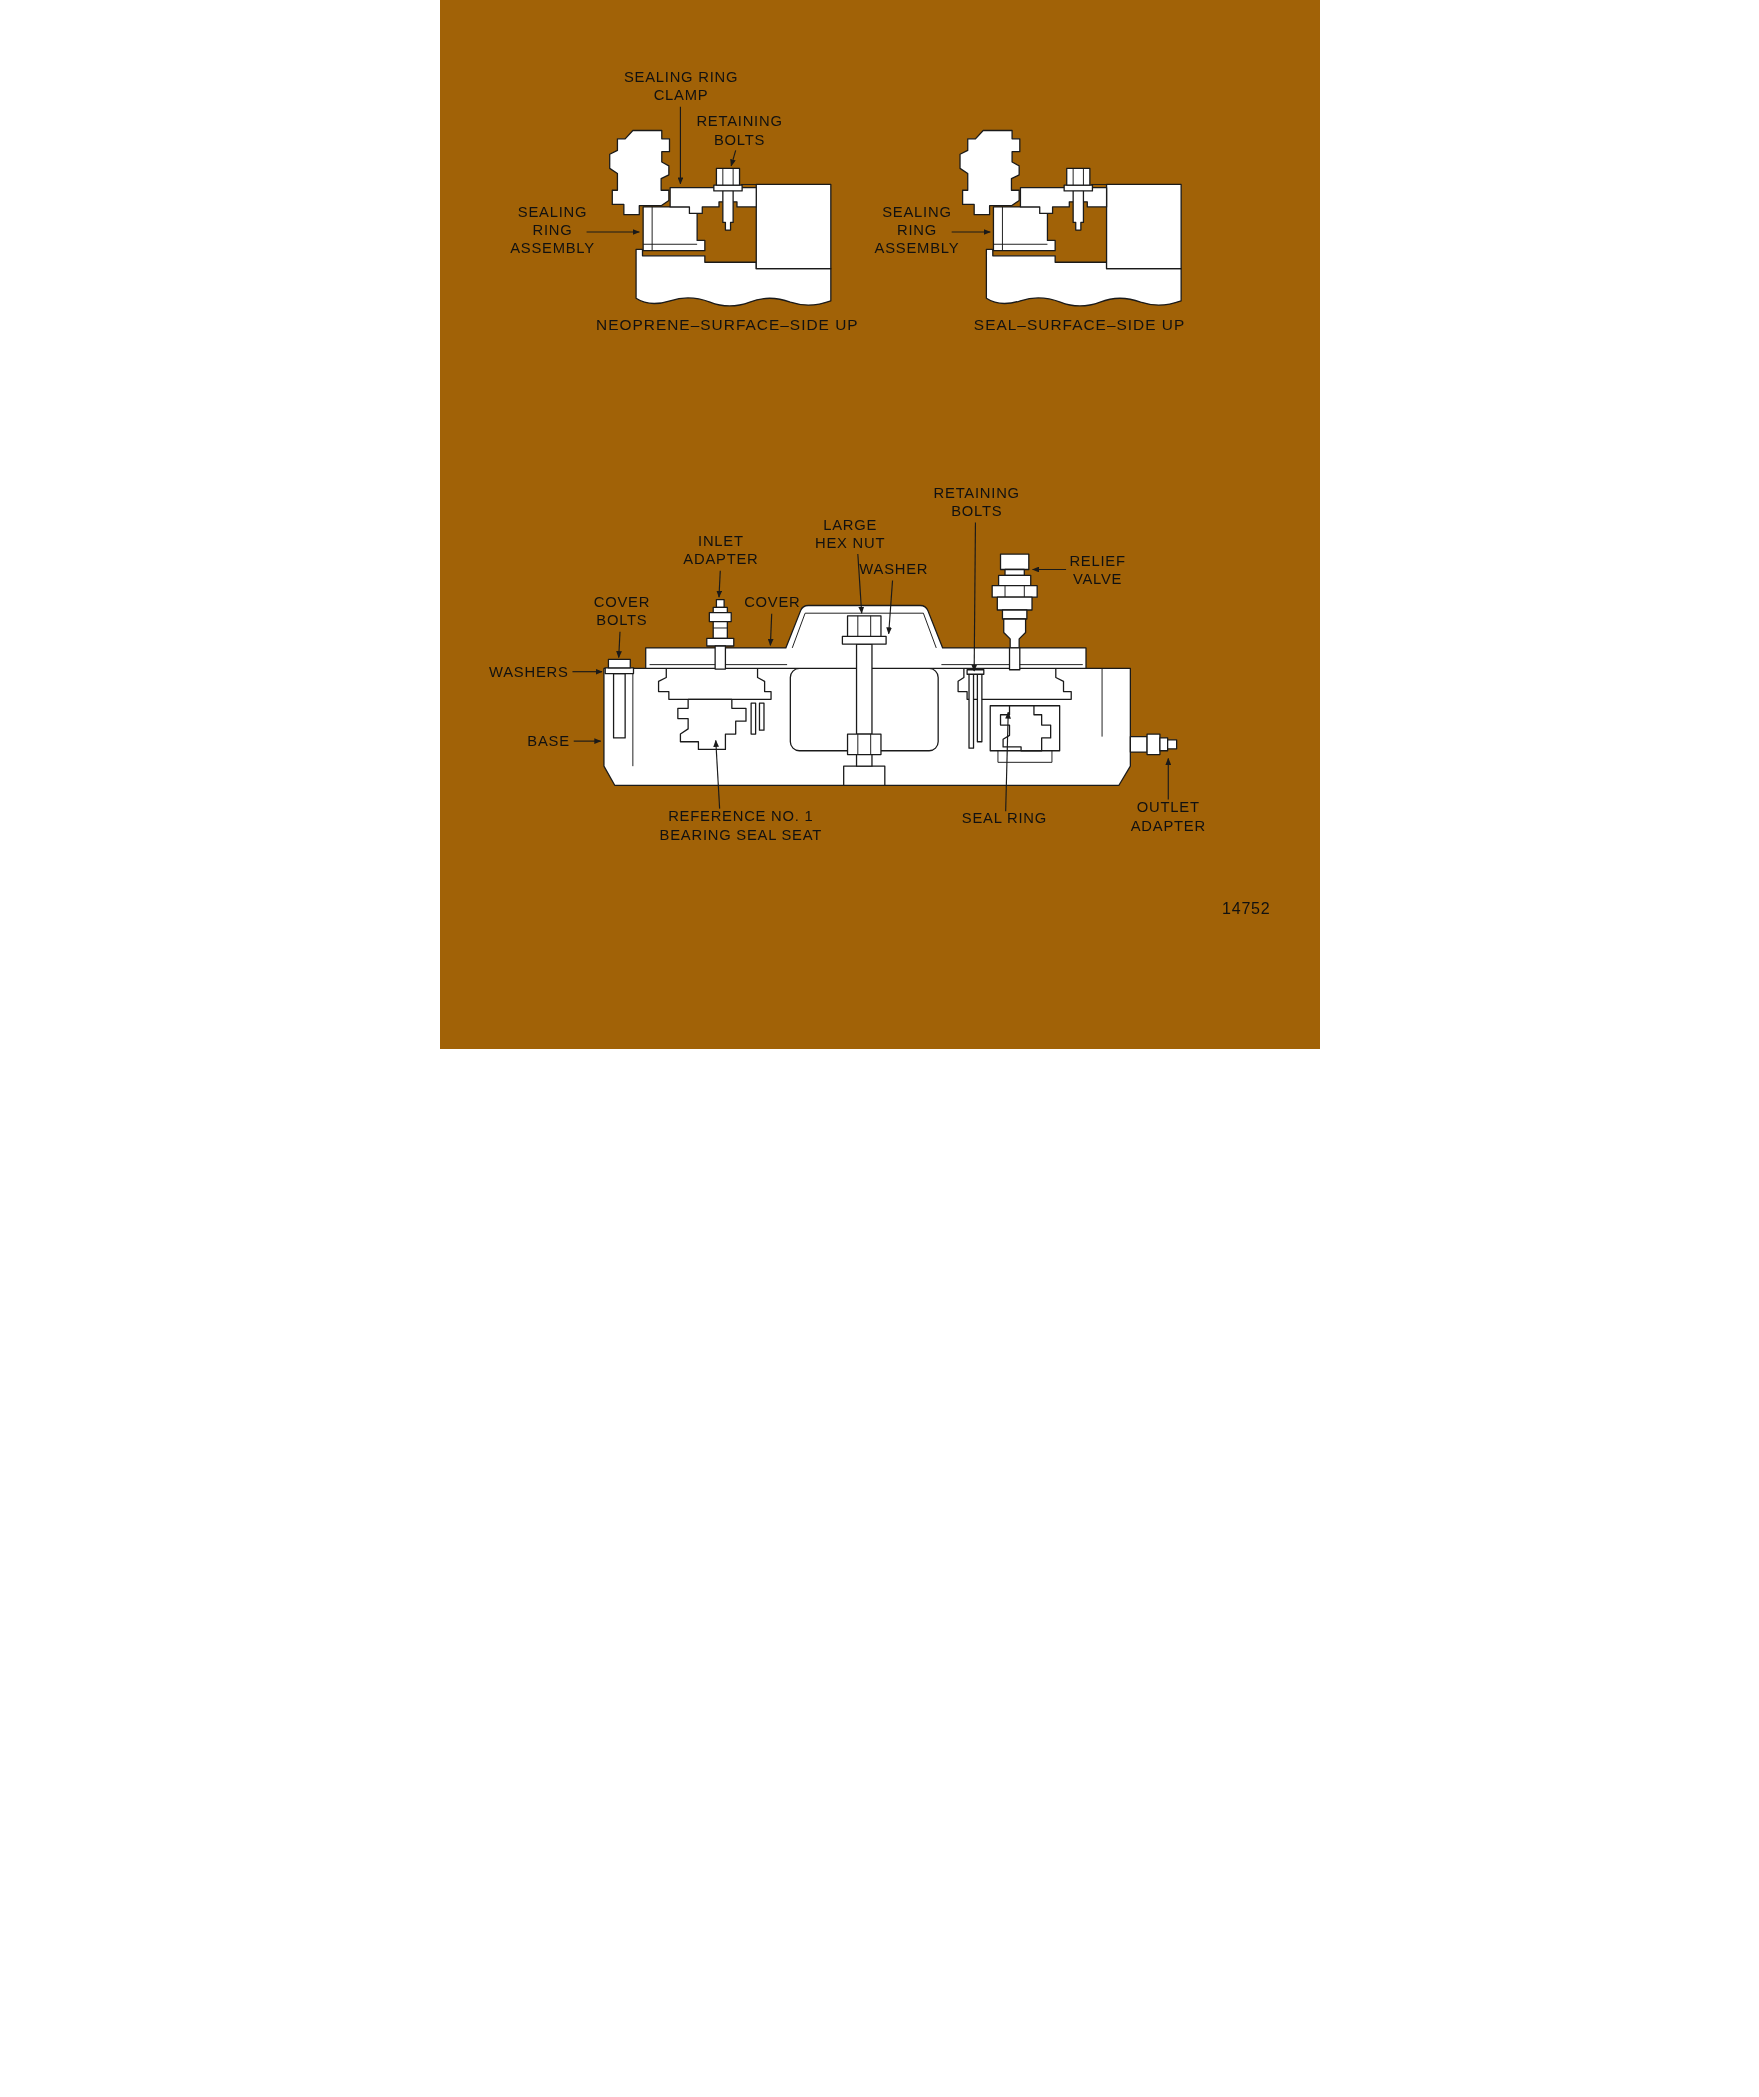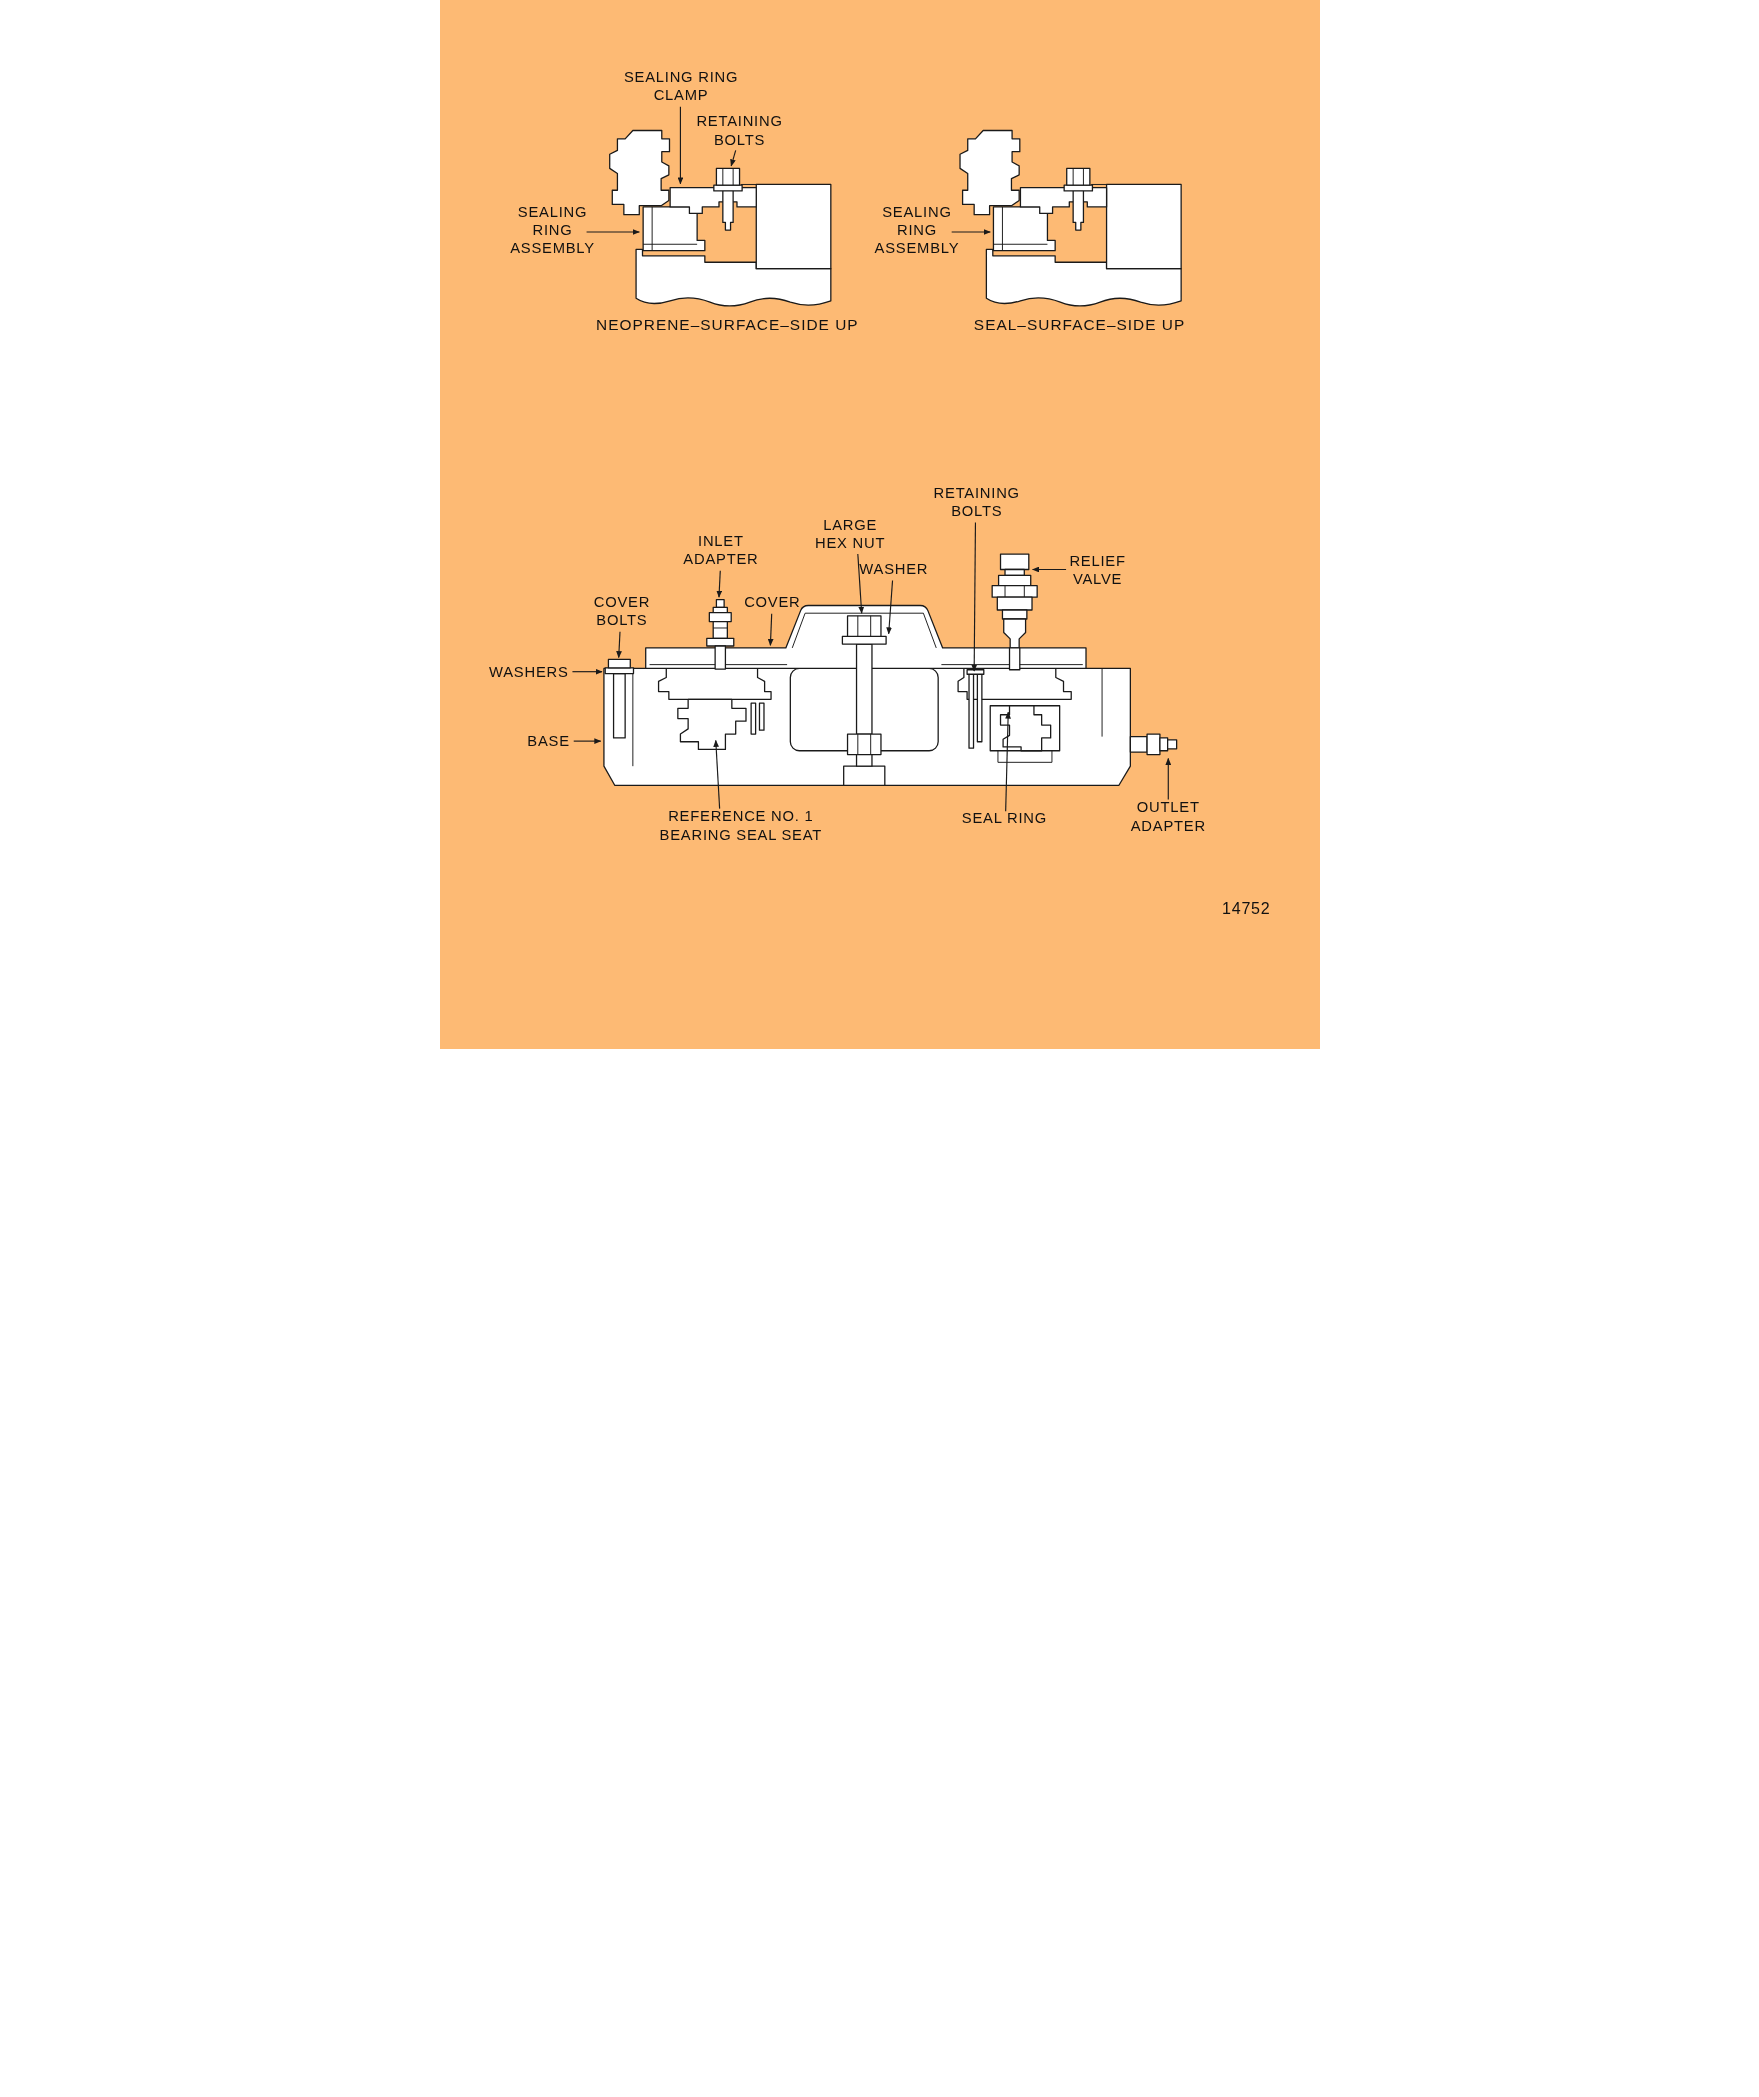--- a/index.html
+++ b/index.html
@@ -4,21 +4,21 @@
 <style>
   html, body {
     margin: 0;
     padding: 0;
     background: #ffffff;
   }
   .page {
     width: 880px;
     height: 1049px;
     margin: 0 auto;
-    background: #fdba74;
+    background: #a16207;
     position: relative;
   }
   svg {
     display: block;
   }
   svg text {
     font-family: "Liberation Sans", sans-serif;
     font-size: 23px;
     fill: #111111;
     letter-spacing: 1.2px;

